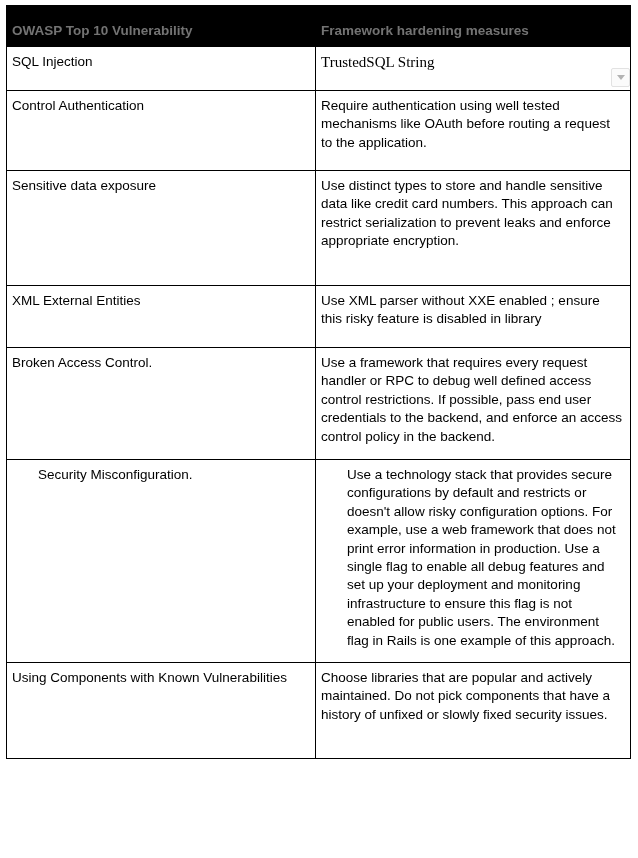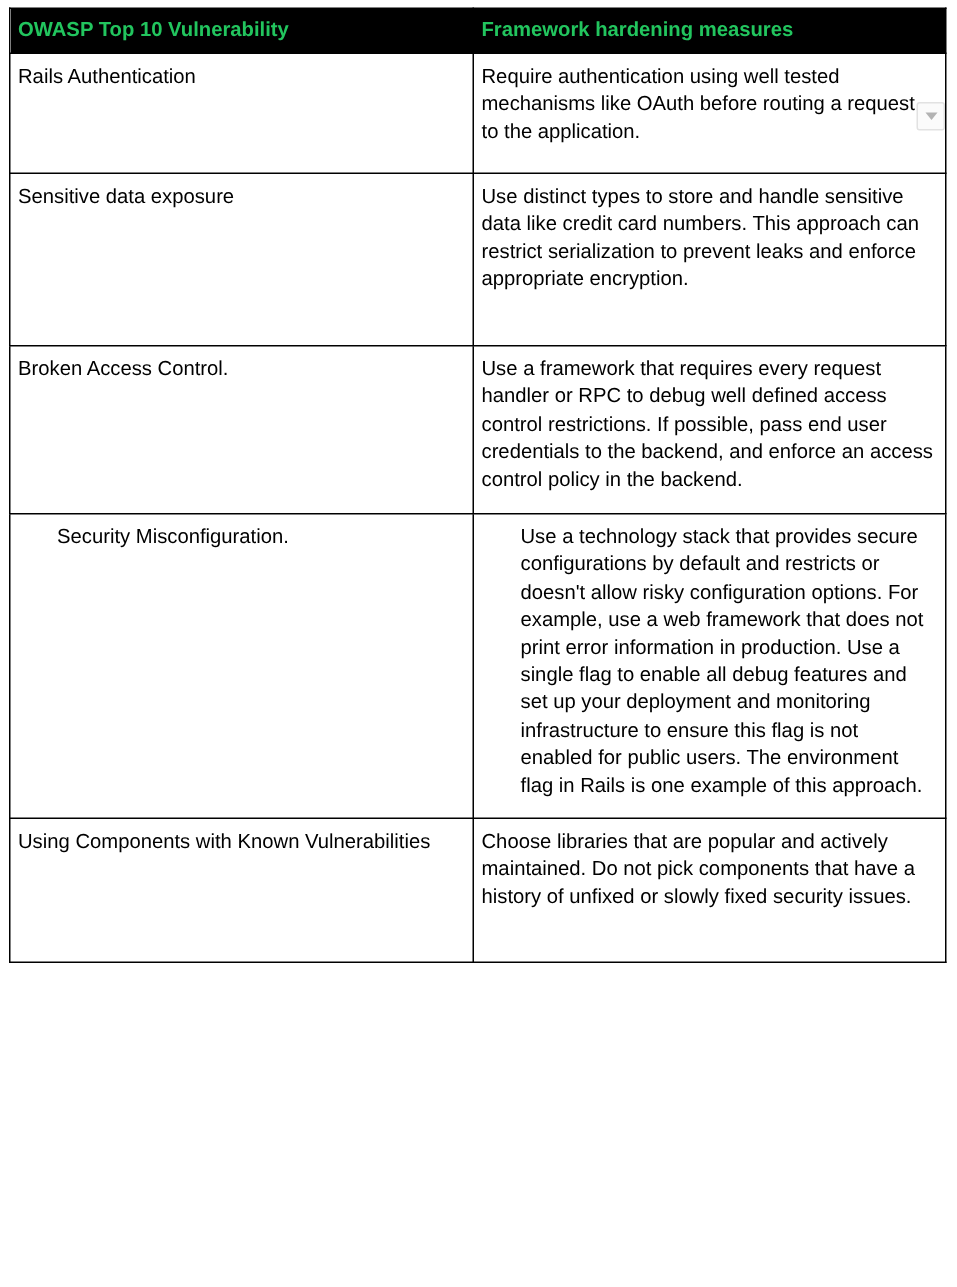--- a/index.html
+++ b/index.html
@@ -31,24 +31,24 @@
     border: 1px solid #000000;
     vertical-align: top;
     text-align: left;
     padding: 6px 8px 4px 5px;
     font-size: 13.5px;
     line-height: 18.4px;
     overflow: hidden;
   }
   .doc-table th {
     background: #000000;
-    color: #22c55e;
+    color: #737373;
     font-weight: bold;
     height: 29px;
-    padding-top: 0;
+    padding-top: 11px;
     padding-bottom: 0;
     vertical-align: middle;
   }
   tr.row-0 td { height: 33px; }
   tr.row-1 td { height: 69px; }
   tr.row-2 td { height: 104px; }
   tr.row-3 td { height: 51px; }
   tr.row-4 td { height: 101px; }
   tr.row-5 td { height: 192px; padding-left: 31px; }
   tr.row-6 td { height: 30px; }
@@ -95,27 +95,35 @@
       <col class="c1">
       <col class="c2">
     </colgroup>
     <thead>
       <tr>
         <th>OWASP Top 10 Vulnerability</th>
         <th>Framework hardening measures</th>
       </tr>
     </thead>
     <tbody>
+      <tr class="row-0">
+        <td>SQL Injection</td>
+        <td><span class="serif-text">TrustedSQL String</span></td>
+      </tr>
       <tr class="row-1">
-        <td>Rails Authentication</td>
+        <td>Control Authentication</td>
         <td>Require authentication using well tested mechanisms like OAuth before routing a request to the application.</td>
       </tr>
       <tr class="row-2">
         <td>Sensitive data exposure</td>
         <td>Use distinct types to store and handle sensitive data like credit card numbers. This approach can restrict serialization to prevent leaks and enforce appropriate encryption.</td>
+      </tr>
+      <tr class="row-3">
+        <td>XML External Entities</td>
+        <td>Use XML parser without XXE enabled ; ensure this risky feature is disabled in library</td>
       </tr>
       <tr class="row-4">
         <td>Broken Access Control.</td>
         <td>Use a framework that requires every request handler or RPC to debug well defined access control restrictions. If possible, pass end user credentials to the backend, and enforce an access control policy in the backend.</td>
       </tr>
       <tr class="row-5">
         <td>Security Misconfiguration.</td>
         <td>Use a technology stack that provides secure configurations by default and restricts or doesn't allow risky configuration options. For example, use a web framework that does not print error information in production. Use a single flag to enable all debug features and set up your deployment and monitoring infrastructure to ensure this flag is not enabled for public users. The environment flag in Rails is one example of this approach.</td>
       </tr>
       <tr class="row-8">

